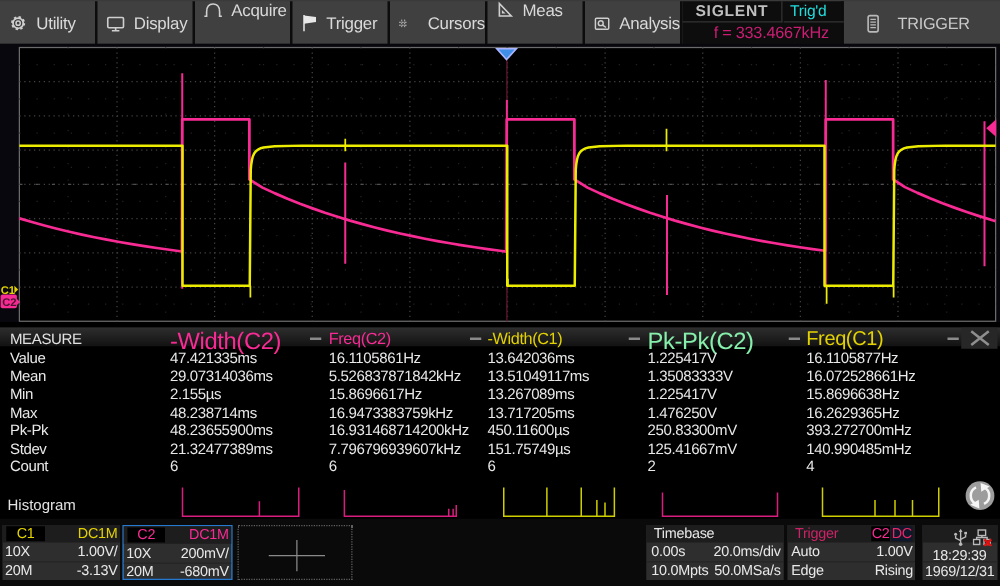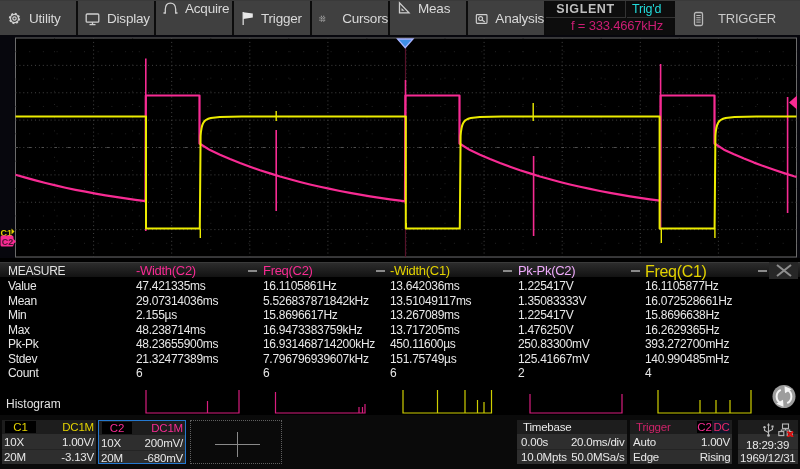--- a/index.html
+++ b/index.html
@@ -161,24 +161,24 @@
 <polygon points="797,60.4 789,67.5 797,74.6" fill="#f72b93"></polygon>
 <text x="0.5" y="200.5" font-size="9" font-weight="bold" fill="#e3d200" font-family="Liberation Sans, sans-serif">C1</text>
 <polygon points="11.5,193.5 11.5,199.5 14.5,196.5" fill="#e3d200"></polygon>
 <rect x="0.5" y="200.5" width="13" height="11" rx="1.5" fill="#f72b93"></rect>
 <polygon points="13,203.5 16,206.5 13,209.5" fill="#f72b93"></polygon>
 <text x="1.8" y="209.5" font-size="9" font-weight="bold" fill="#481530" font-family="Liberation Sans, sans-serif">C2</text>
 </svg>
 <div style="position:absolute;left:0;top:258px;width:800px;height:122px;background:#000;font-size:12px;letter-spacing:-0.3px;color:#e8e8e8">
     <div style="position:absolute;left:0;top:4px;width:800px;height:15px;background:linear-gradient(#2c2c2c,#121212);border-top:1px solid #3a3a3a"></div>
     <span style="position:absolute;left:8px;top:5.5px;font-size:12px;color:#e2e2e2">MEASURE</span>
-    <span style="position:absolute;left:136px;top:4.5px;font-size:13px;color:#f72b93">-Width(C2)</span>
+    <span style="position:absolute;left:136px;top:4.5px;font-size:19px;color:#f72b93">-Width(C2)</span>
     <span style="position:absolute;left:263px;top:4.5px;font-size:13px;color:#f72b93">Freq(C2)</span>
     <span style="position:absolute;left:390px;top:4.5px;font-size:13px;color:#e3d200">-Width(C1)</span>
-    <span style="position:absolute;left:518px;top:4.5px;font-size:13px;color:#f0abfc">Pk-Pk(C2)</span>
+    <span style="position:absolute;left:518px;top:4.5px;font-size:19px;color:#86efac">Pk-Pk(C2)</span>
     <span style="position:absolute;left:645px;top:4.5px;font-size:16px;color:#e3d200">Freq(C1)</span>
     <span style="position:absolute;left:248px;top:11.5px;width:9px;height:2px;background:#8a8a8a"></span>
     <span style="position:absolute;left:375.5px;top:11.5px;width:9px;height:2px;background:#8a8a8a"></span>
     <span style="position:absolute;left:503px;top:11.5px;width:9px;height:2px;background:#8a8a8a"></span>
     <span style="position:absolute;left:630.5px;top:11.5px;width:9px;height:2px;background:#8a8a8a"></span>
     <span style="position:absolute;left:758px;top:11.5px;width:9px;height:2px;background:#8a8a8a"></span>
     <span style="position:absolute;left:769px;top:4px;width:29px;height:17px;background:#272727;display:flex;align-items:center;justify-content:center">
       <svg width="16" height="13">
         <g stroke="#8f8f8f" stroke-width="2">
           <line x1="1" y1="1" x2="15" y2="12"></line>

